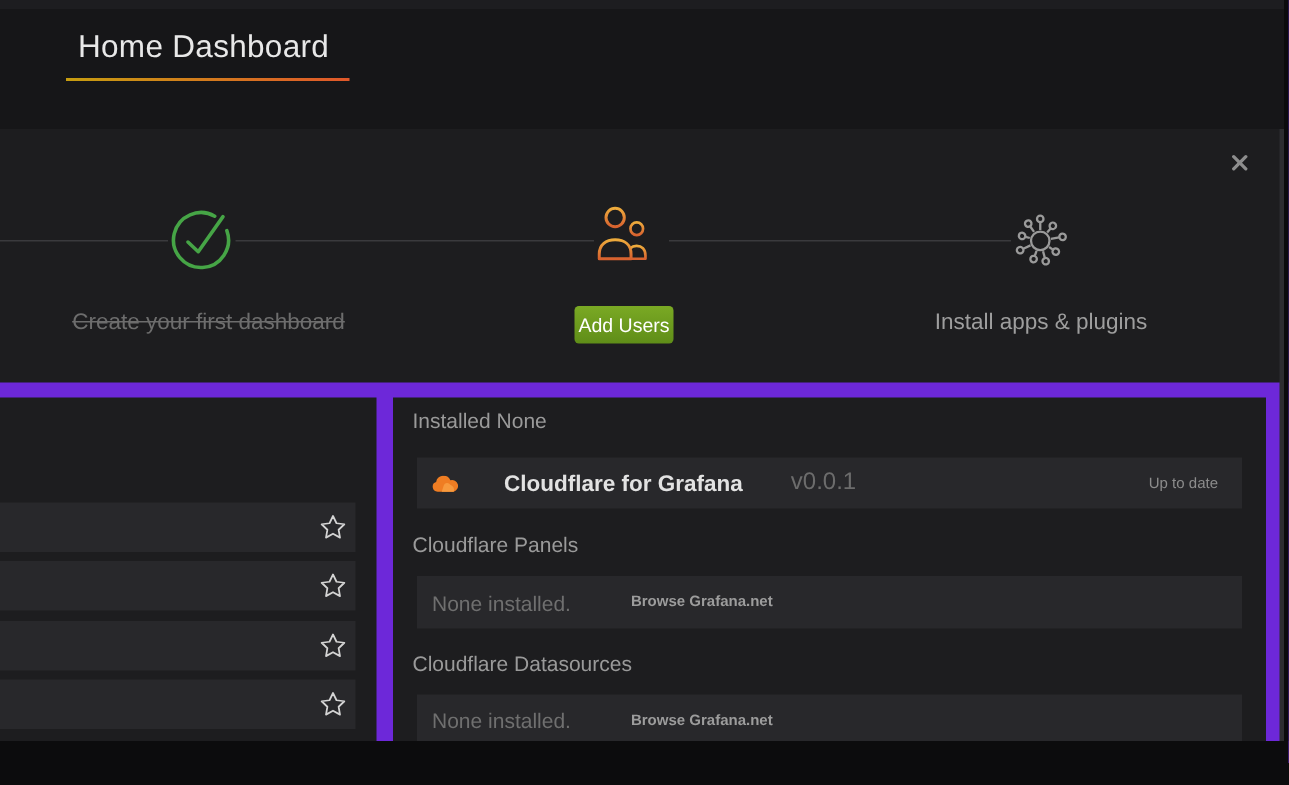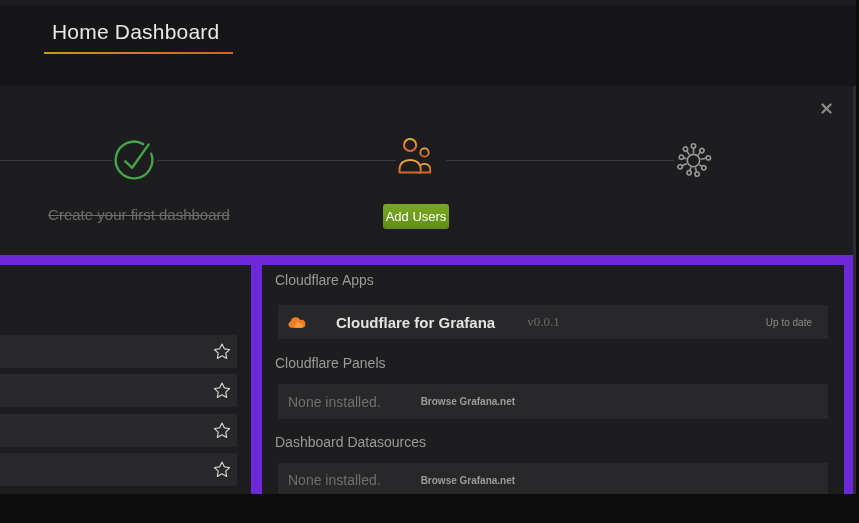--- a/index.html
+++ b/index.html
@@ -47,21 +47,21 @@
   
   .section-title { position:absolute; left:13px; font-size:14px; color:#9a9a9a; }
   .title-apps { top:7px; } .title-panels { top:90px; } .title-datasources { top:169px; }
   .plugin-row { position:absolute; left:16px; width:550px; background:#28282b;
     display:flex; align-items:center; padding:0; box-sizing:border-box;gap:24px; }
   .row-apps { top:40px; height:34px; }
   .row-none-panels { top:119px; height:35px; }
   .row-none-datasources { top:198px; height:34px; }
   .cloud-icon { margin-left:10px; flex:0 0 auto; }
   .app-name { margin-left:6px; font-size:15px; font-weight:bold; color:#e2e2e2; }
-  .app-version { margin-left:8px; font-size:13px; color:#6c6c6c;font-family:Liberation Serif, serif; }
+  .app-version { margin-left:8px; font-size:16px; color:#6c6c6c; }
   .app-status { margin-left:auto; margin-right:16px; font-size:10px; color:#8c8c8c; }
   .empty-text { margin-left:10px; font-size:14px; color:#6f6f6f; }
   .browse-link { margin-left:5px; font-size:10px; font-weight:bold; color:#9c9c9c; cursor:pointer;padding-left:11px; }
   
   .scroll-line { position:absolute; left:853px; top:86px; width:3px; height:437px; background:#2d2d30; }
   .right-edge  { position:absolute; left:856px; top:0;  width:3px; height:523px; background:#0b0b0c; }
 </style>
 </head>
 <body>
 
@@ -132,20 +132,21 @@
         <g transform="rotate(285 18 19)">
             <line x1="18" y1="12" x2="18" y2="9.1"></line>
             <circle cx="18" cy="6.8" r="2.1"></circle>
           </g>
         <g transform="rotate(325 18 19)">
             <line x1="18" y1="12" x2="18" y2="7.7"></line>
             <circle cx="18" cy="5.4" r="2.1"></circle>
           </g>
       </g>
     </svg>
+    <div class="step-label label-plugins">Install apps &amp; plugins</div>
 
     <div class="close-btn">
       <svg width="11" height="11" viewBox="0 0 12 12">
         <line x1="1.6" y1="1.6" x2="10.4" y2="10.4" stroke="#8d8d8d" stroke-width="2.4" stroke-linecap="round"></line>
         <line x1="10.4" y1="1.6" x2="1.6" y2="10.4" stroke="#8d8d8d" stroke-width="2.4" stroke-linecap="round"></line>
       </svg>
     </div>
   </div>
 
   <div class="panel panel-dashlist">
@@ -165,40 +166,40 @@
       </svg>
     </div>
     <div class="dash-row row4">
       <svg class="star" viewBox="0 0 24 24">
         <path d="M12 3.6l2.8 5.8 6.3.8-4.6 4.4 1.1 6.3-5.6-3.1-5.6 3.1 1.1-6.3-4.6-4.4 6.3-.8z" fill="none" stroke="#d4d4d4" stroke-width="1.4" stroke-linejoin="round"></path>
       </svg>
     </div>
   </div>
 
   <div class="panel panel-plugins">
-    <div class="section-title title-apps">Cloudflare Apps</div>
+    <div class="section-title title-apps">Installed None</div>
 
     <div class="plugin-row row-apps">
       <svg class="cloud-icon" width="18" height="11" viewBox="0 0 36 22">
         <path d="M29 21.5 H7.5 A6.5 6.5 0 0 1 5.5 8.8 A10 10 0 0 1 24.5 6.2 A7.9 7.9 0 0 1 29 21.5 Z" fill="#ef7d23"></path>
         <path d="M29 21.5 H13 l2.5-8 a5 5 0 0 1 9-1.3 A7.9 7.9 0 0 1 29 21.5 Z" fill="#f79a3e"></path>
       </svg>
       <span class="app-name">Cloudflare for Grafana</span>
       <span class="app-version">v0.0.1</span>
       <span class="app-status">Up to date</span>
     </div>
 
     <div class="section-title title-panels">Cloudflare Panels</div>
 
     <div class="plugin-row row-none-panels">
       <span class="empty-text">None installed.</span>
       <span class="browse-link">Browse Grafana.net</span>
     </div>
 
-    <div class="section-title title-datasources">Dashboard Datasources</div>
+    <div class="section-title title-datasources">Cloudflare Datasources</div>
 
     <div class="plugin-row row-none-datasources">
       <span class="empty-text">None installed.</span>
       <span class="browse-link">Browse Grafana.net</span>
     </div>
   </div>
 
   <div class="scroll-line"></div>
   <div class="right-edge"></div>
 

